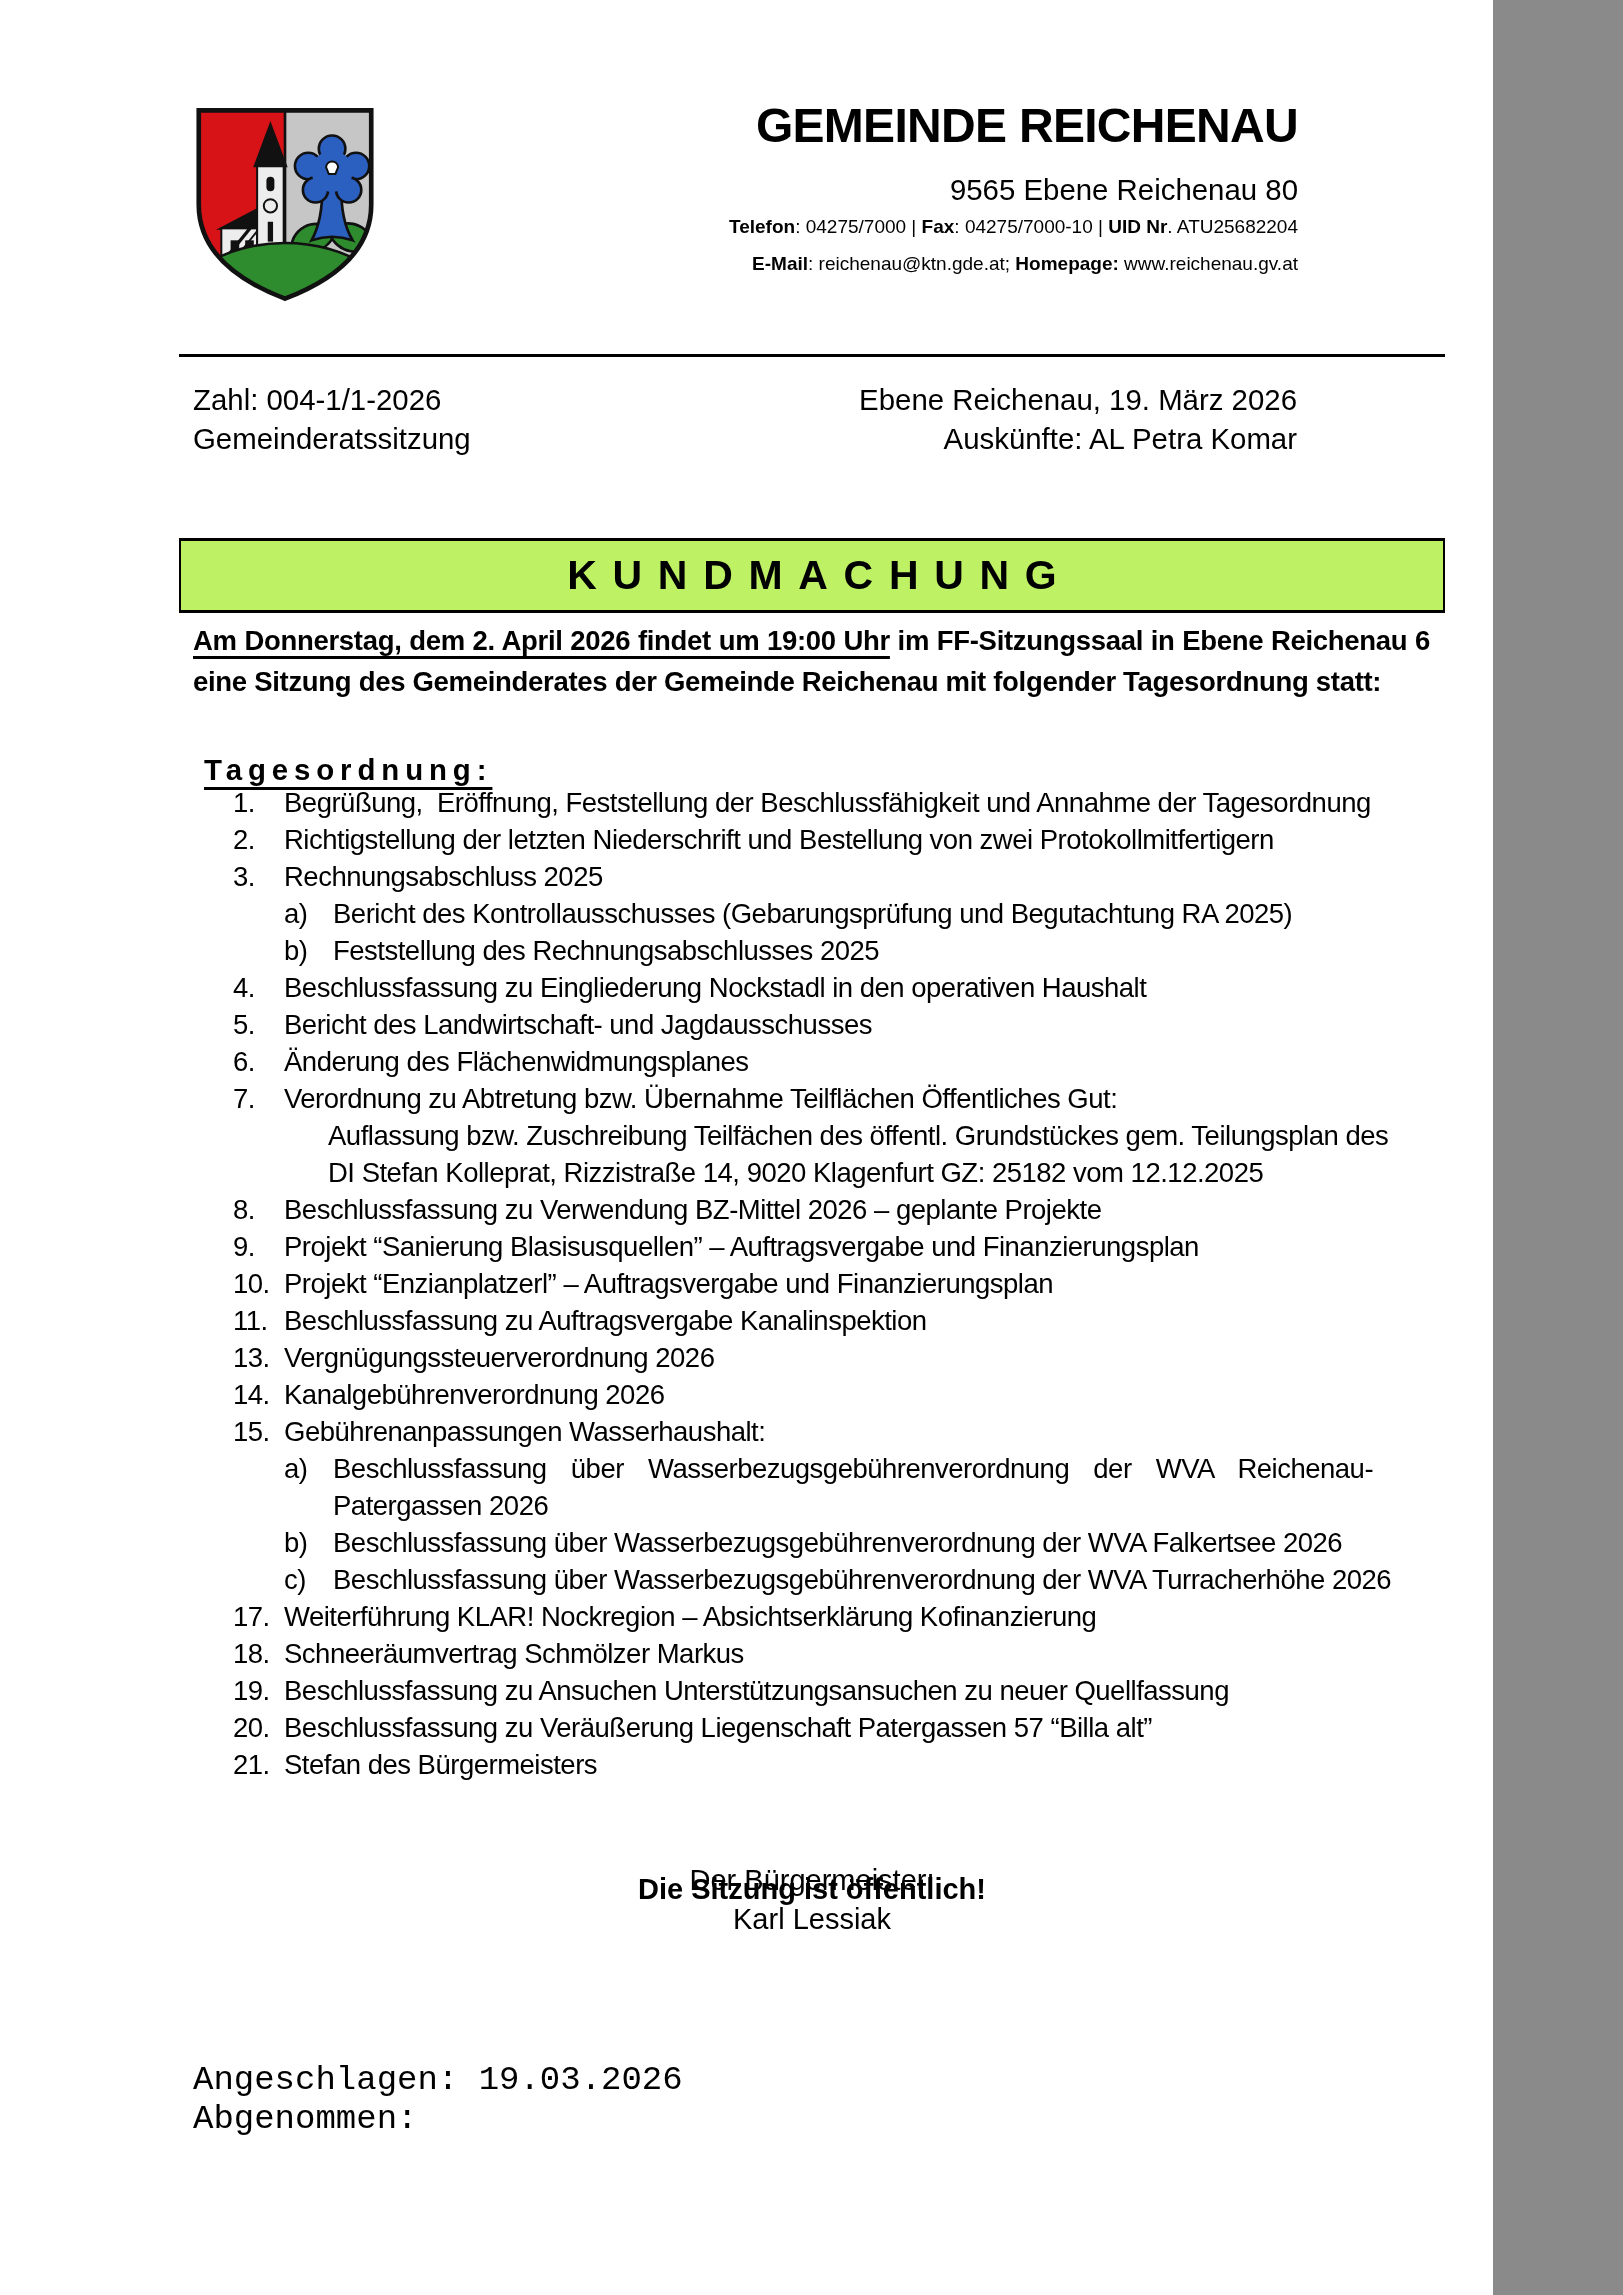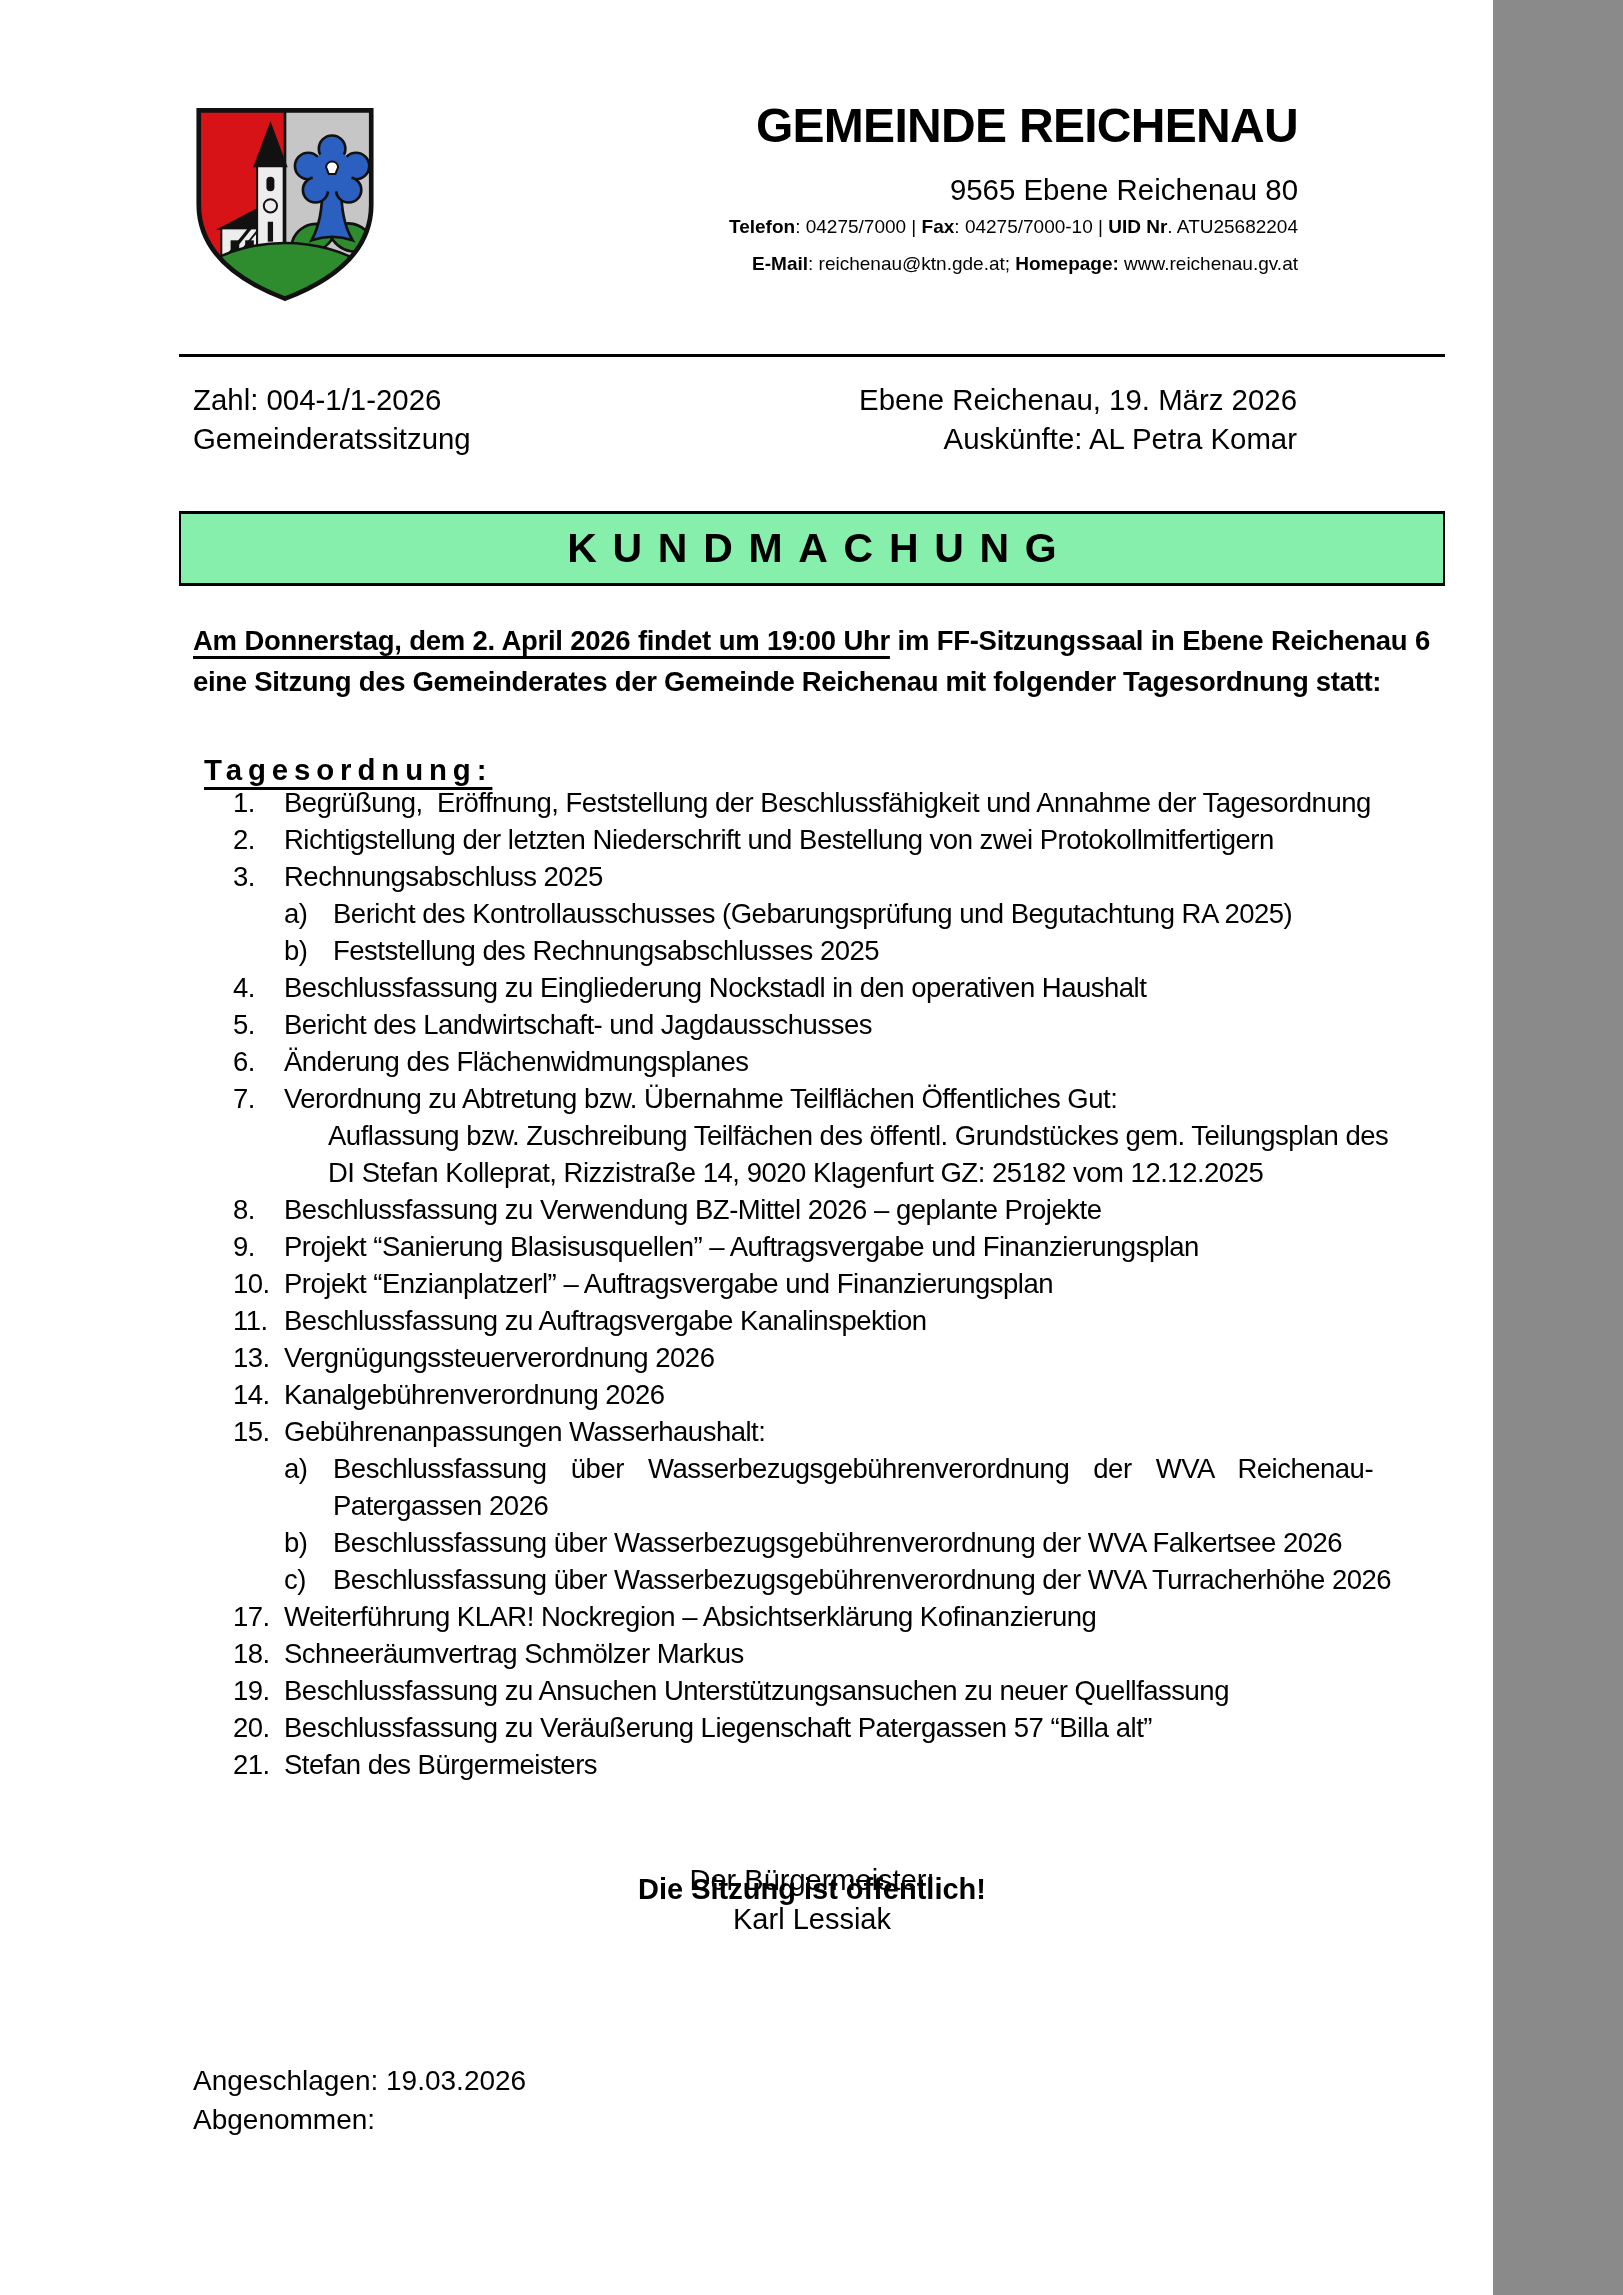--- a/index.html
+++ b/index.html
@@ -36,23 +36,23 @@
   
   .ref {
     position: absolute; top: 380px; left: 193px; right: 196px;
     display: flex; justify-content: space-between;
     font-size: 29.4px; line-height: 39px;
   }
   .ref-right { text-align: right; }
 
   
   .notice-box {
-    position: absolute; top: 511px; left: 179px; width: 1266px; height: 75px;
+    position: absolute; top: 538px; left: 179px; width: 1266px; height: 75px;
     box-sizing: border-box;
-    background: #86efac;
+    background: #bef264;
     border: 2px solid #000;
     border-top-width: 3.9px;
     border-bottom-width: 3.9px;
     display: flex; align-items: center; justify-content: center;
   }
   .notice-box span {
     font-size: 41px; font-weight: bold; letter-spacing: 15.7px; margin-right: -15.7px;
     white-space: nowrap;
   }
 
@@ -95,21 +95,21 @@
     position: absolute; top: 1871px; left: 179px; width: 1266px;
     margin: 0; text-align: center;
     font-size: 29px; font-weight: bold; line-height: 37px;
   }
   .signature {
     position: absolute; top: 1861px; left: 179px; width: 1266px;
     text-align: center; font-size: 29px; line-height: 39px;
   }
   .posted {
     position: absolute; top: 2061px; left: 193px;
-    font-size: 28px; line-height: 39px;
+    font-size: 34px; line-height: 39px; font-family: Liberation Mono, monospace;
   }
 </style>
 </head>
 <body>
 
 <div class="page">
 
   <svg class="crest" viewBox="0 0 280 300" xmlns="http://www.w3.org/2000/svg" aria-hidden="true">
     <defs>
       <clipPath id="shieldClip">

